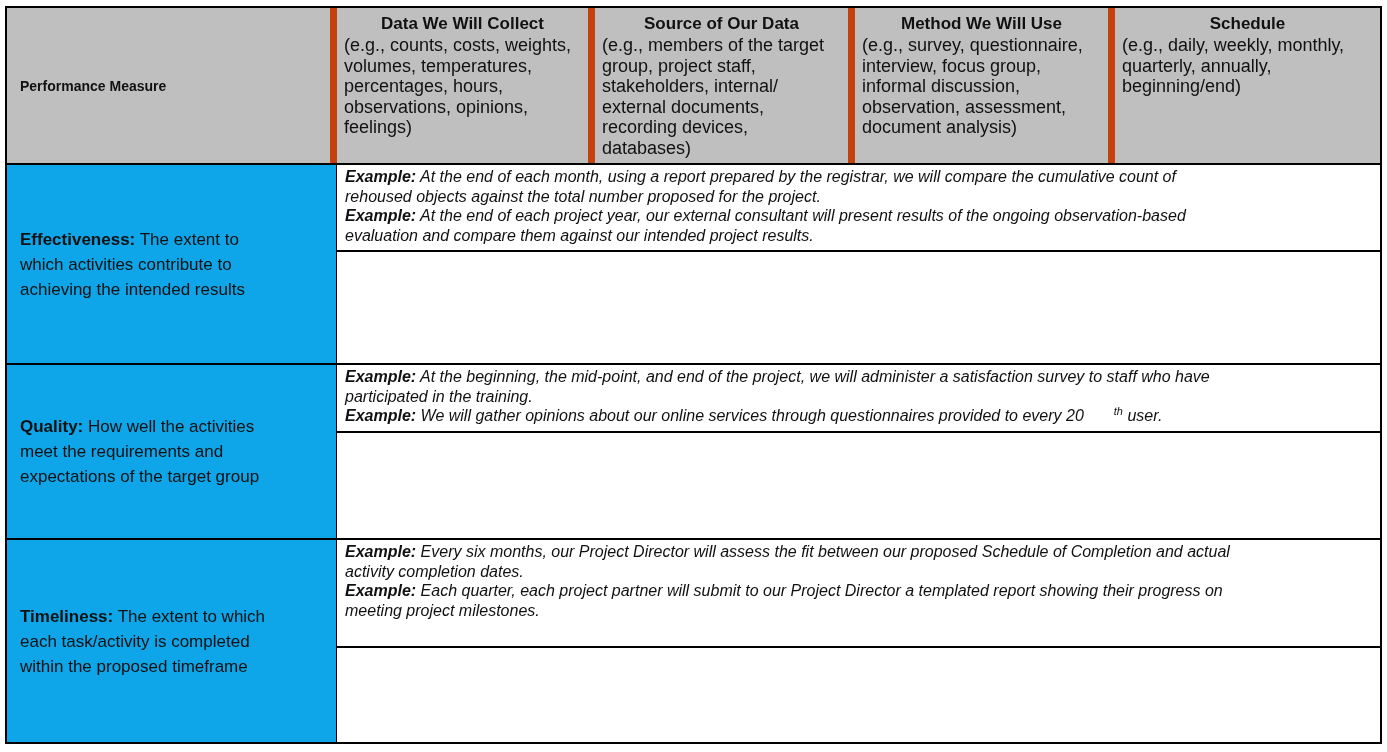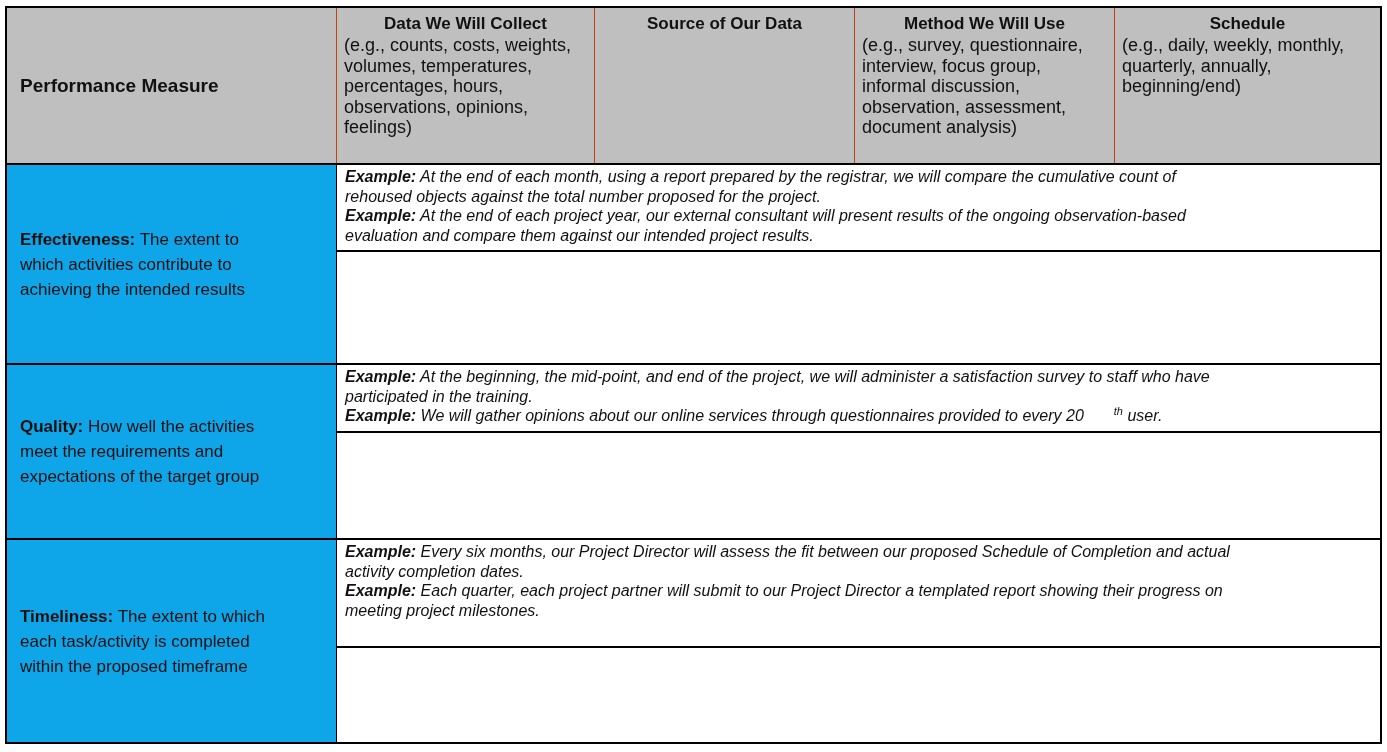--- a/index.html
+++ b/index.html
@@ -6,24 +6,24 @@
   html,body { width:1387px; height:752px; background:#ffffff;
               font-family:"Liberation Sans", sans-serif; color:#111; }
   .page { position:relative; width:1387px; height:752px; background:#fff; overflow:hidden; }
 
   .tbl { position:absolute; left:5px; top:6px; width:1377px; height:738px;
          border:2px solid #000; display:flex; flex-direction:column; background:#fff; }
 
   
   .hrow { display:grid; grid-template-columns:330px 258px 260px 260px 1fr;
           height:157px; background:#bfbfbf; border-bottom:2px solid #000; flex:none; }
-  .hcell { border-right:1px solid #c2410c; padding:5px 7px 4px 7px; overflow:hidden; }
+  .hcell { border-right:7px solid #c2410c; padding:5px 7px 4px 7px; overflow:hidden; }
   .hcell.last { border-right:none; }
   .hcell-pm { display:flex; align-items:center; padding-left:13px; }
-  .pm-title { font-weight:bold; font-size:19px; letter-spacing:0px; }
+  .pm-title { font-weight:bold; font-size:14px; letter-spacing:0px; }
   .htitle { font-weight:bold; font-size:17px; text-align:center; line-height:22px; }
   .hhint { font-size:18px; line-height:20.5px; white-space:pre-line; }
 
   
   .brow { display:grid; grid-template-columns:330px 1fr; border-bottom:2px solid #000; flex:none; }
   .brow.last { border-bottom:none; flex:1; }
   .lcell { background:#0ea5e9; border-right:1px solid #000; display:flex; align-items:center;
            padding:6px 10px 6px 13px; font-size:17px; line-height:25px; }
   .lwrap { white-space:pre-line; }
   .lwrap b { font-weight:bold; }
@@ -47,20 +47,25 @@
       <div class="hcell">
         <div class="htitle">Data We Will Collect</div>
         <div class="hhint">(e.g., counts, costs, weights,
 volumes, temperatures,
 percentages, hours,
 observations, opinions,
 feelings)</div>
       </div>
       <div class="hcell">
         <div class="htitle">Source of Our Data</div>
+        <div class="hhint">(e.g., members of the target
+group, project staff,
+stakeholders, internal/
+external documents,
+recording devices, databases)</div>
       </div>
       <div class="hcell">
         <div class="htitle">Method We Will Use</div>
         <div class="hhint">(e.g., survey, questionnaire,
 interview, focus group,
 informal discussion,
 observation, assessment,
 document analysis)</div>
       </div>
       <div class="hcell last">

